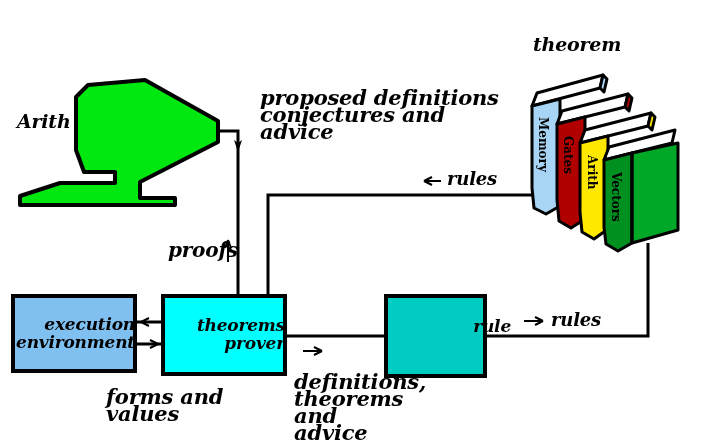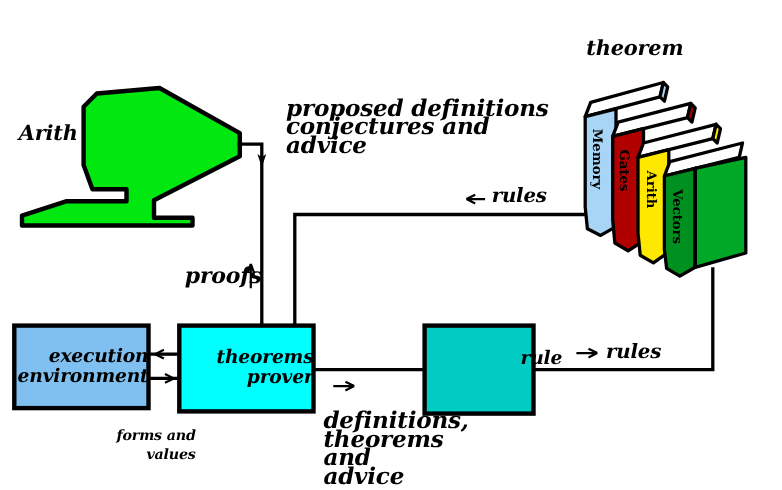--- a/index.html
+++ b/index.html
@@ -154,21 +154,21 @@
   <div class="lbl" style="left:168px; top:240px; font-size:20px;">proofs</div>
 
   <div class="boxlbl" style="left:13px; top:316px; width:122px; font-size:17px;"><span>execution</span><br><span>environment</span></div>
 
   <div class="boxlbl" style="left:163px; top:317px; width:122px; font-size:17px;"><span>theorems</span><br><span>prover</span></div>
 
   <div class="boxlbl" style="left:404px; top:318px; width:107px; font-size:17px;"><span>rule</span><br></div>
 
   <div class="lbl" style="left:551px; top:311px; font-size:18px;">rules</div>
 
-  <div class="lbl" style="left:106px; top:388px; font-size:13px; line-height:17px; text-align:right;">forms and
+  <div class="lbl" style="left:106px; top:388px; font-size:21px; line-height:17px; text-align:left;">forms and
 values</div>
 
   <div class="lbl" style="left:294px; top:373px; font-size:21px; line-height:17px;">definitions,
 theorems
 and
 advice</div>
 
 </div>
 
 </body></html>

